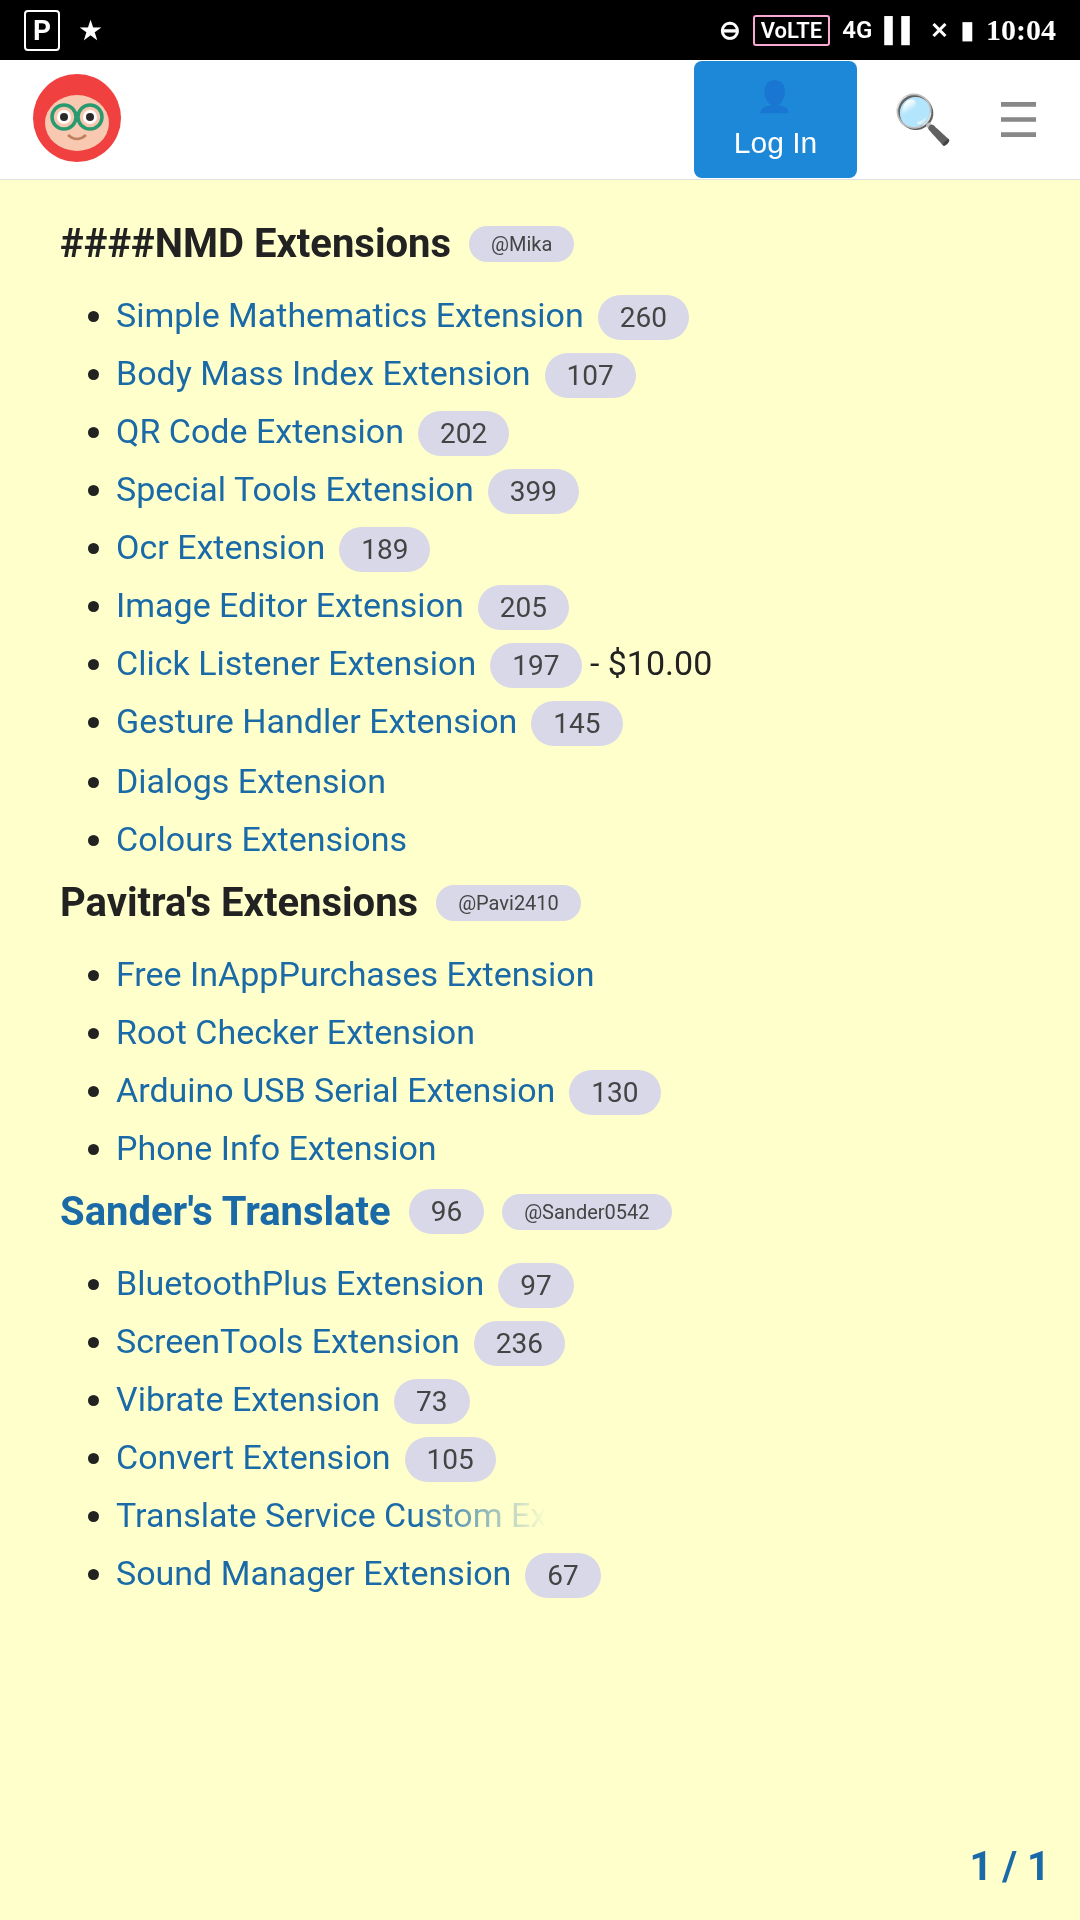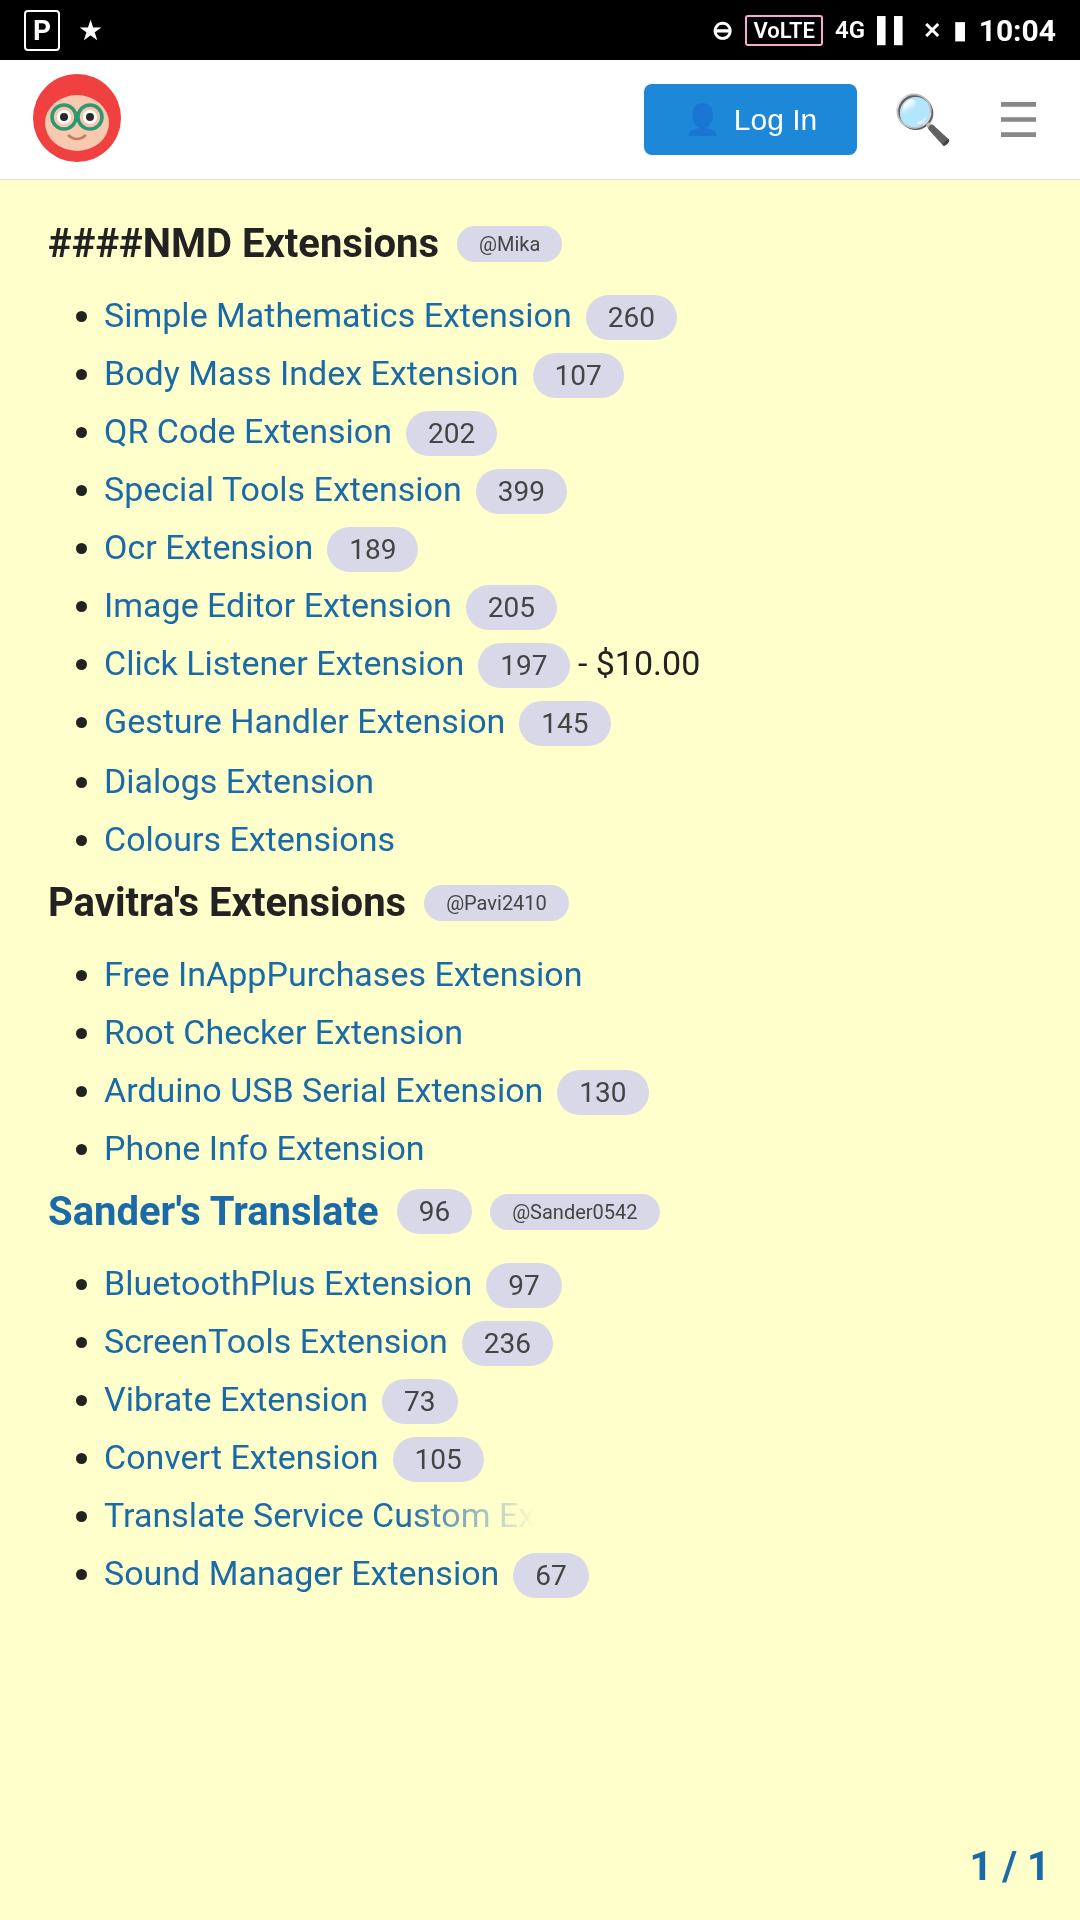--- a/index.html
+++ b/index.html
@@ -60,36 +60,37 @@
       background: #1d87d8;
       color: #fff;
       border: none;
       border-radius: 8px;
       padding: 18px 40px;
       font-size: 30px;
       display: flex;
       align-items: center;
       gap: 12px;
       cursor: pointer;
+      flex-direction: column;
     }
     .search-icon-btn, .menu-icon-btn {
       background: none;
       border: none;
       cursor: pointer;
       padding: 8px;
     }
     .nav-icon {
       font-size: 48px;
       color: #888;
     }
 
     
     .content {
       background: #ffffcc;
-      padding: 40px 48px 80px 48px;
+      padding: 40px 48px 80px 60px;
       min-height: calc(1920px - 180px);
     }
 
     
     .section-header {
       font-size: 40px;
       font-weight: bold;
       color: #222;
       margin-bottom: 28px;
       margin-top: 48px;
@@ -168,21 +169,21 @@
     <span style="font-size:28px; font-weight:bold; border:2px solid #fff; padding:2px 7px; border-radius:4px;">P</span>
     <span>★</span>
   </div>
   <div class="status-right">
     <span style="font-size:26px;">⊖</span>
     <span style="border:2px solid #f9a8d4; padding:1px 6px; font-size:22px; border-radius:3px;">VoLTE</span>
     <span style="font-size:24px;">4G</span>
     <span style="font-size:24px;">▌▌</span>
     <span style="font-size:22px;">✕</span>
     <span style="font-size:24px;">▮</span>
-    <span style="font-size:30px; font-weight:700;">10:04</span>
+    <span style="font-size:30px; font-weight:700;font-family:Liberation Serif, serif;">10:04</span>
   </div>
 </div>
 
 <div class="navbar">
 
   <div>
     <svg class="logo" viewBox="0 0 90 90" xmlns="http://www.w3.org/2000/svg">
       <circle cx="45" cy="45" r="44" fill="#f04040" stroke="none"></circle>
 
       <ellipse cx="45" cy="50" rx="32" ry="28" fill="#f8c8b0"></ellipse>

